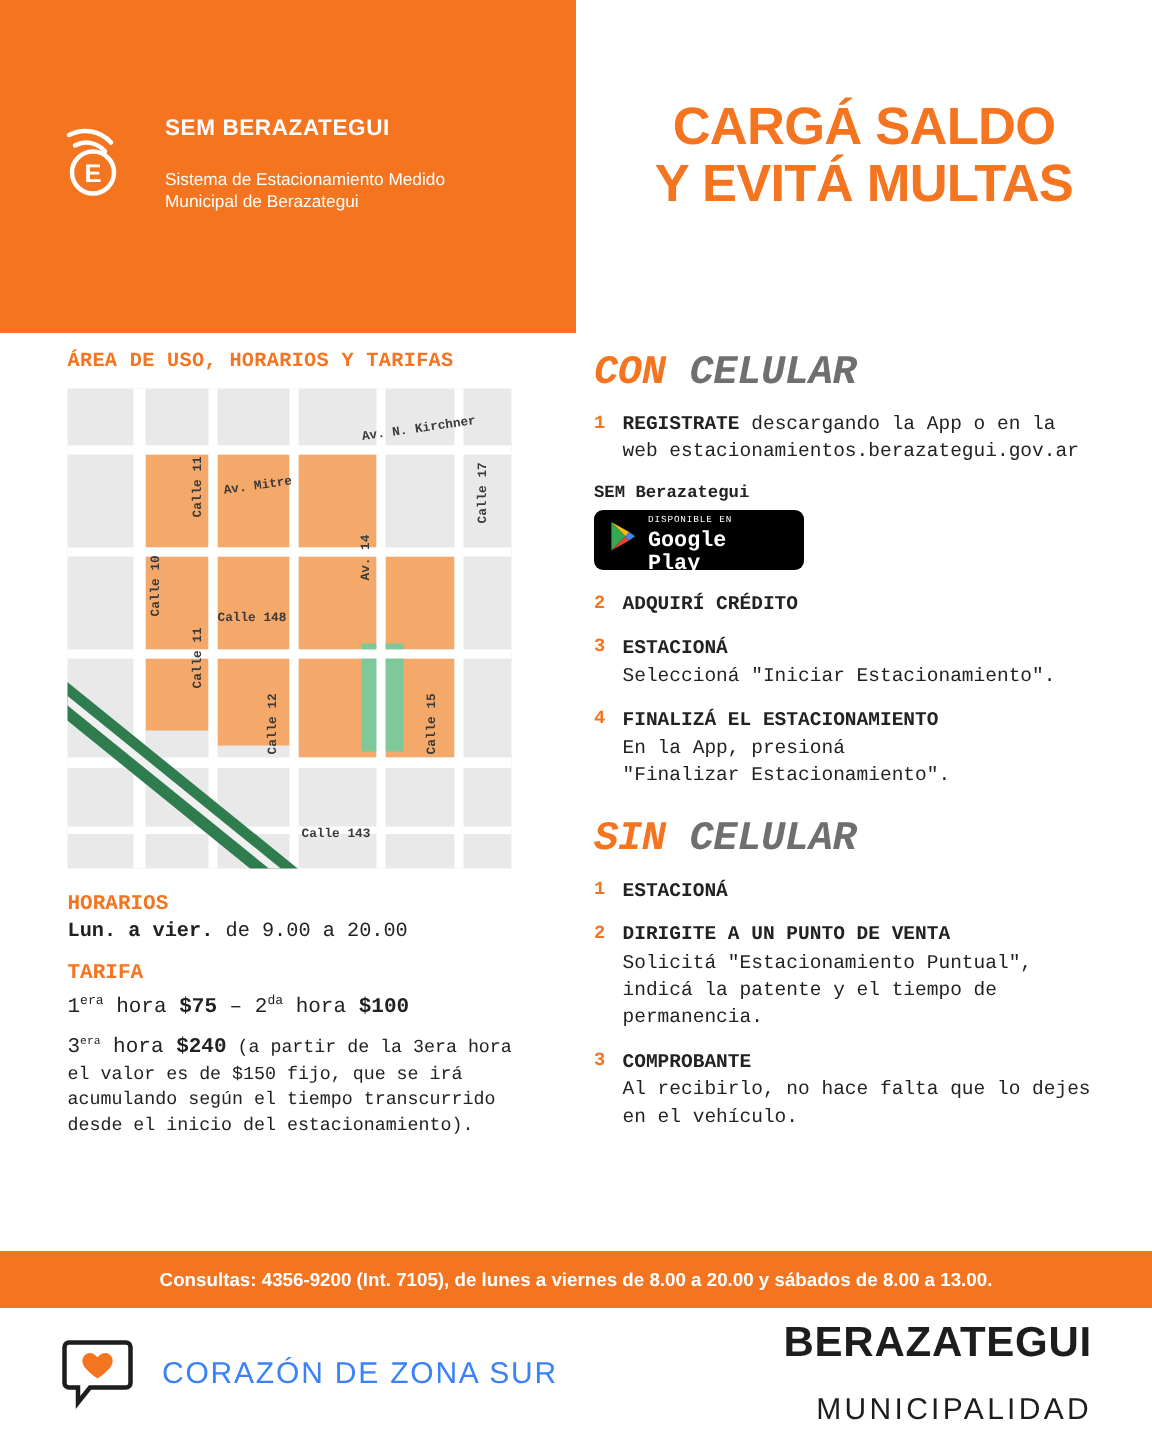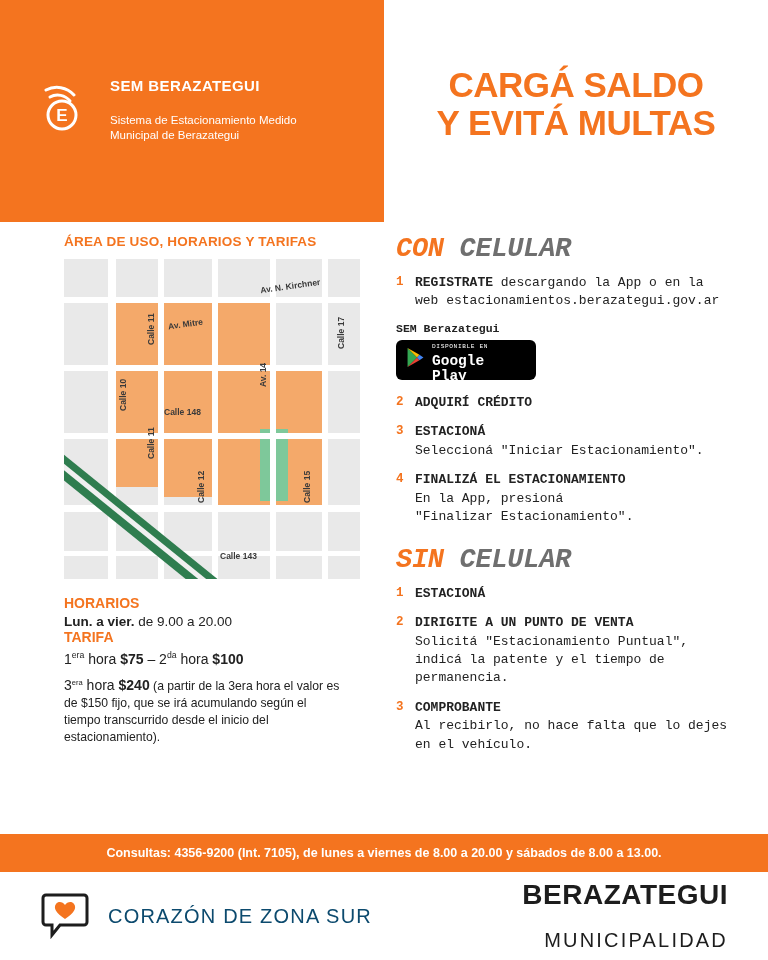--- a/index.html
+++ b/index.html
@@ -45,21 +45,21 @@
     color: #f4741f;
     font-weight: bold;
     font-size: 35px;
     line-height: 1.08;
     letter-spacing: -0.5px;
     text-align: center;
   }
 
   
   .main { display: flex; padding: 0 0 0 0; }
-  .col-left { width: 384px; padding: 12px 40px 0 64px; }
+  .col-left { width: 384px; padding: 12px 40px 0 45px; font-family: Liberation Mono, monospace; }
   .col-right { width: 384px; padding: 12px 40px 0 12px; font-family: Liberation Mono, monospace; }
 
   .section-title-orange {
     color: #f4741f;
     font-weight: bold;
     font-size: 13.5px;
     letter-spacing: 0.2px;
     margin-bottom: 10px;
   }
 
@@ -105,20 +105,21 @@
     font-weight: bold;
     font-size: 14px;
     margin-top: 16px;
   }
   .line-strong { font-size: 13.5px; margin-top: 3px; }
   .line-strong b { font-weight: bold; }
   .tarifa-head {
     color: #f4741f;
     font-weight: bold;
     font-size: 14px;
+    margin-top: 12px;
   }
   .tarifa-line { font-size: 14px; margin-top: 5px; }
   .tarifa-note { font-size: 12.2px; margin-top: 9px; line-height: 1.38; }
   sup { font-size: 0.62em; }
 
   
   .big-head {
     font-size: 27px;
     font-weight: bold;
     font-style: italic;
@@ -177,21 +178,21 @@
     left: 0; right: 0; top: 872px; bottom: 0;
     background: #ffffff;
     display: flex;
     align-items: center;
     padding: 0 40px;
   }
   .heart-badge { width: 50px; height: 48px; position: relative; }
   .corazon {
     font-size: 20px;
     letter-spacing: 1.2px;
-    color: #0c4a6e;
+    color: #3b82f6;
     margin-left: 18px;
   }
   .muni { margin-left: auto; text-align: right; }
   .muni-1 { font-size: 28px; font-weight: bold; letter-spacing: 0.5px; line-height: 1; color: #1d1d1d; }
   .muni-2 { font-size: 20px; letter-spacing: 2.2px; line-height: 1.15; color: #1d1d1d; margin-top: 20px; }
 </style>
 </head>
 <body>
 
 <div class="header">

